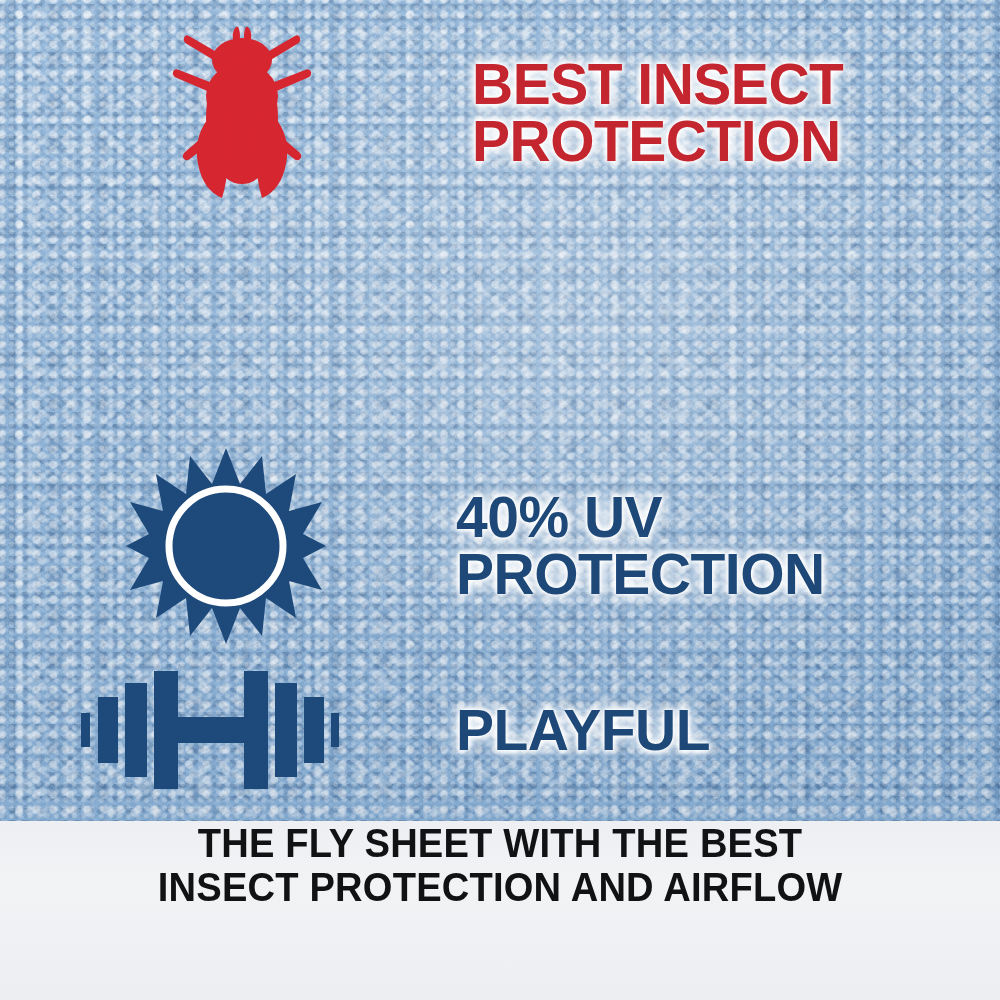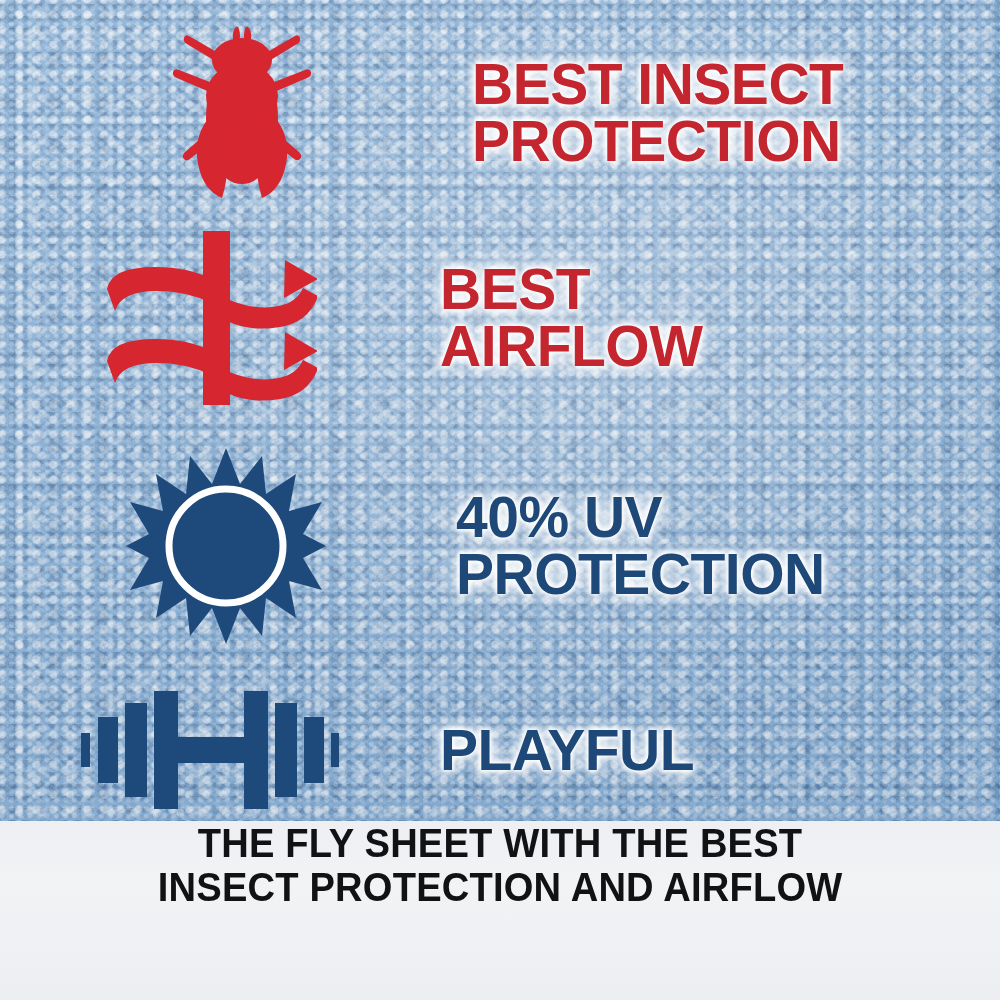--- a/index.html
+++ b/index.html
@@ -101,21 +101,21 @@
   }
   .feature-row {
     position: absolute;
     display: flex;
     align-items: center;
     width: 1000px;
   }
   .row-1 { top: 18px;  height: 190px; padding-left: 32px; }
   .row-2 { top: 218px; height: 200px; }
   .row-3 { top: 438px; height: 215px; margin-left: 16px; }
-  .row-4 { top: 670px; height: 160px; }
+  .row-4 { top: 650px; height: 160px; gap: 16px; }
 
   .icon-cell {
     width: 420px;
     height: 100%;
     display: flex;
     align-items: center;
     justify-content: center;
     flex: 0 0 420px;
   }
   .text-cell {
@@ -191,44 +191,20 @@
             <path d="M103 88 q22 22 16 52 q-5 26 -24 34 q-10 -32 -5 -86 z"></path>
           </g>
         </svg>
       </div>
       <div class="text-cell">
         <div class="feat-line red-text">BEST INSECT</div>
         <div class="feat-line red-text">PROTECTION</div>
       </div>
     </div>
 
-    <div class="feature-row row-2">
-      <div class="icon-cell">
-        <svg width="214" height="178" viewBox="0 0 214 178">
-          <g fill="#d62630">
-
-            <rect x="100" y="2" width="27" height="174"></rect>
-
-            <path d="M4 60 q4 -22 48 -22 q34 0 56 12 l0 24 q-24 -12 -54 -12 q-36 0 -42 20 z"></path>
-
-            <path d="M124 70 q28 12 52 7 q18 -4 24 -18 l15 8 q-9 26 -38 31 q-30 5 -53 -6 z"></path>
-            <path d="M182 31 l33 19 l-34 19 z"></path>
-
-            <path d="M4 132 q4 -22 48 -22 q34 0 56 12 l0 24 q-24 -12 -54 -12 q-36 0 -42 20 z"></path>
-
-            <path d="M124 142 q28 12 52 7 q18 -4 24 -18 l15 8 q-9 26 -38 31 q-30 5 -53 -6 z"></path>
-            <path d="M182 103 l33 19 l-34 19 z"></path>
-          </g>
-        </svg>
-      </div>
-      <div class="text-cell">
-        <div class="feat-line red-text">BEST</div>
-        <div class="feat-line red-text">AIRFLOW</div>
-      </div>
-    </div>
 
     <div class="feature-row row-3">
       <div class="icon-cell">
         <svg width="200" height="200" viewBox="0 0 200 200">
 
           <polygon fill="#1e4a7b" points="100,2 114,38 136,10 140,48 170,28 163,65 196,56 177,88 200,100 177,112 196,144 163,135 170,172 140,152 136,190 114,162 100,198 86,162 64,190 60,152 30,172 37,135 4,144 23,112 0,100 23,88 4,56 37,65 30,28 60,48 64,10 86,38"></polygon>
 
           <circle cx="100" cy="100" r="57" fill="none" stroke="#ffffff" stroke-width="7"></circle>
         </svg>
       </div>

